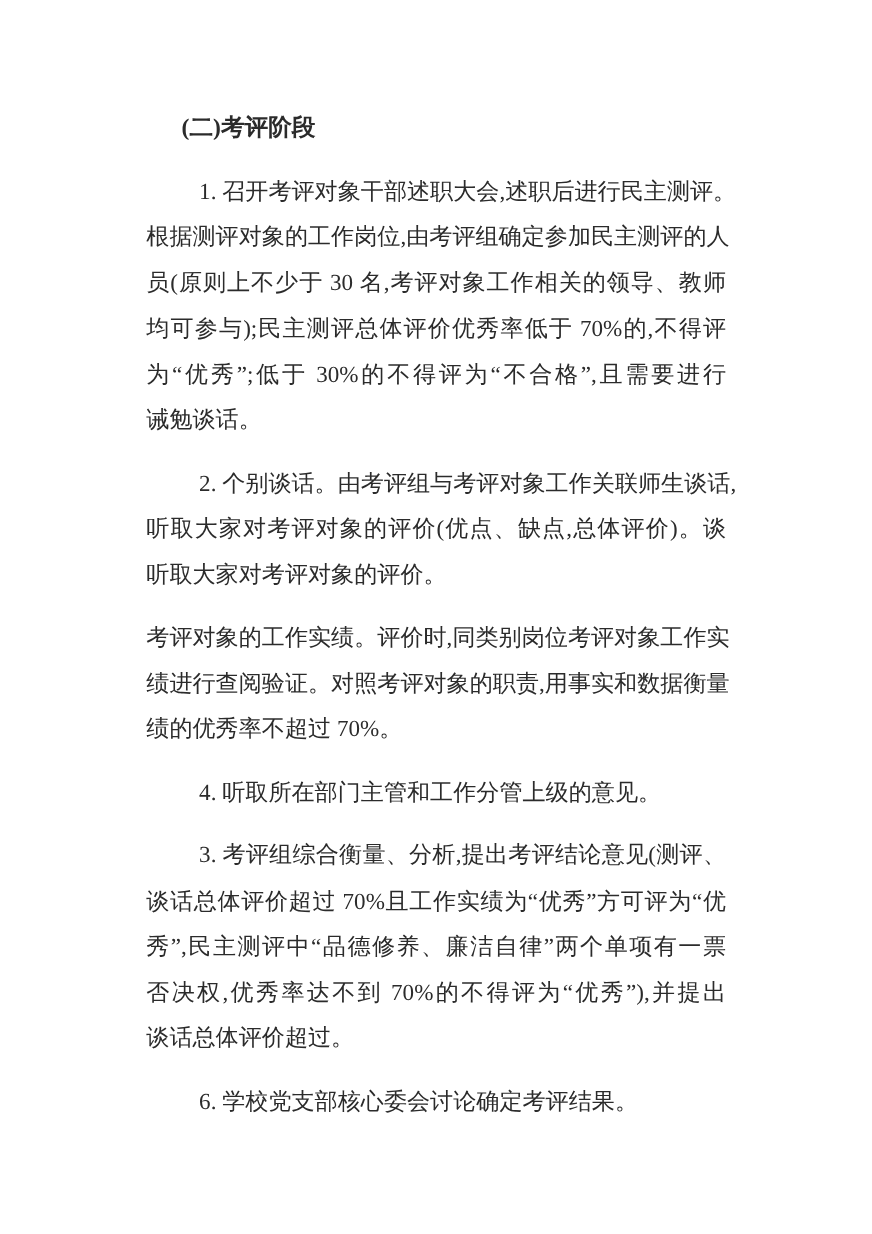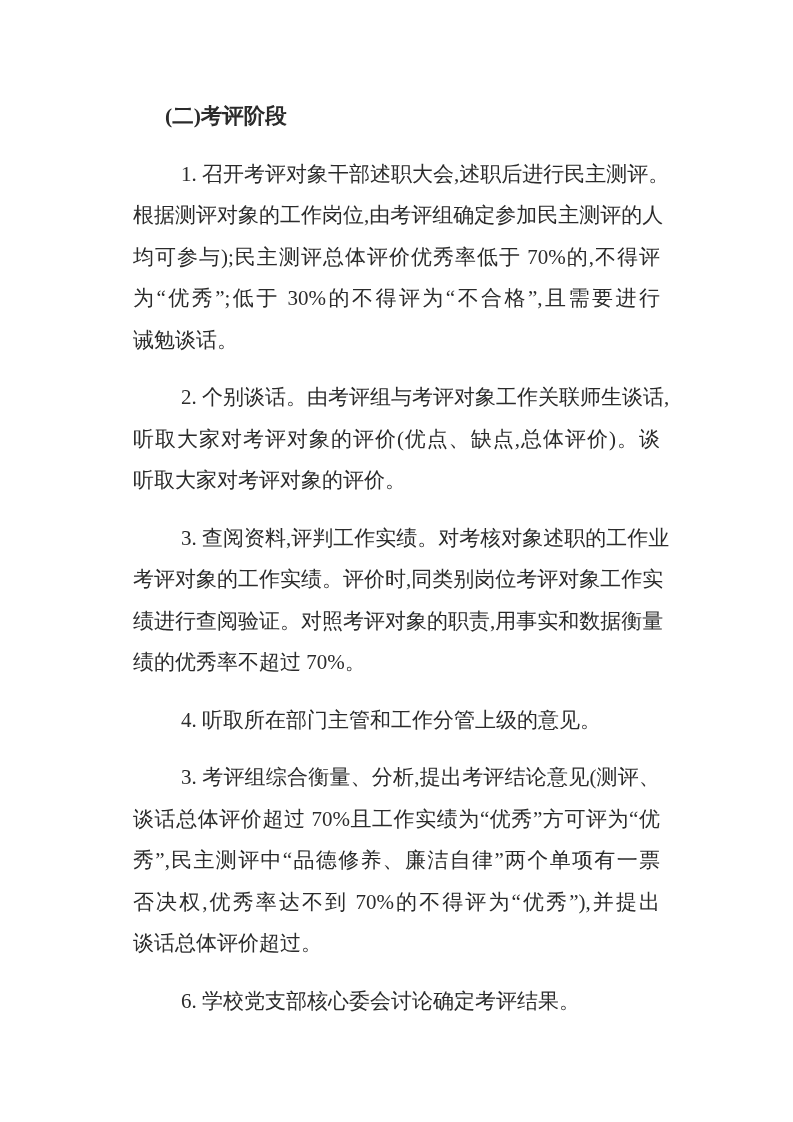--- a/index.html
+++ b/index.html
@@ -64,31 +64,31 @@
 </head>
 <body>
 
 <div class="page">
   <div class="content">
     <h2 class="heading">(二)考评阶段</h2>
     <div id="doc-body">
         <div class="paragraph">
           <div class="line indent">1. 召开考评对象干部述职大会,述职后进行民主测评。</div>
           <div class="line">根据测评对象的工作岗位,由考评组确定参加民主测评的人</div>
+          <div class="line">员(原则上不少于 30 名,考评对象工作相关的领导、教师</div>
           <div class="line">均可参与);民主测评总体评价优秀率低于 70%的,不得评</div>
           <div class="line">为“优秀”;低于 30%的不得评为“不合格”,且需要进行</div>
           <div class="line para-end">诫勉谈话。</div>
         </div>
         <div class="paragraph">
           <div class="line indent">2. 个别谈话。由考评组与考评对象工作关联师生谈话,</div>
           <div class="line">听取大家对考评对象的评价(优点、缺点,总体评价)。谈</div>
           <div class="line para-end">听取大家对考评对象的评价。</div>
         </div>
         <div class="paragraph">
-          <div class="line indent">3. 查阅资料,评判工作实绩。对考核对象述职的工作业</div>
           <div class="line">考评对象的工作实绩。评价时,同类别岗位考评对象工作实</div>
           <div class="line">绩进行查阅验证。对照考评对象的职责,用事实和数据衡量</div>
           <div class="line para-end">绩的优秀率不超过 70%。</div>
         </div>
         <div class="paragraph">
           <div class="line indent para-end">4. 听取所在部门主管和工作分管上级的意见。</div>
         </div>
         <div class="paragraph">
           <div class="line indent">3. 考评组综合衡量、分析,提出考评结论意见(测评、</div>
           <div class="line">谈话总体评价超过 70%且工作实绩为“优秀”方可评为“优</div>

